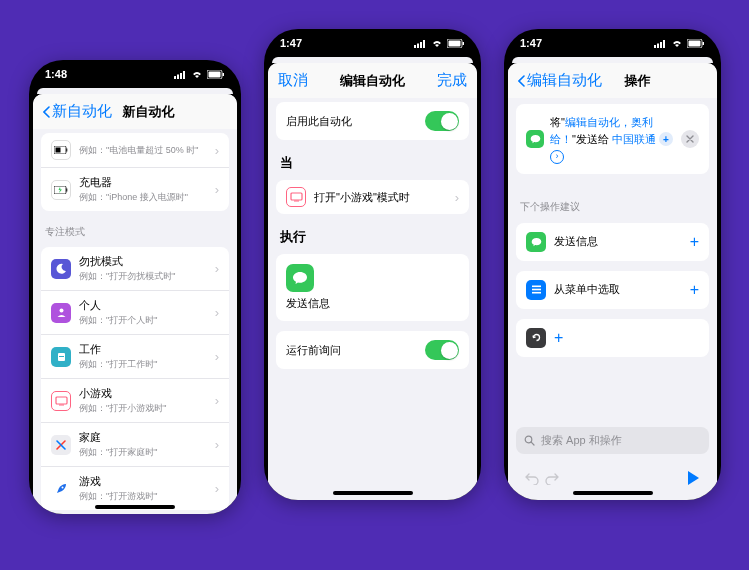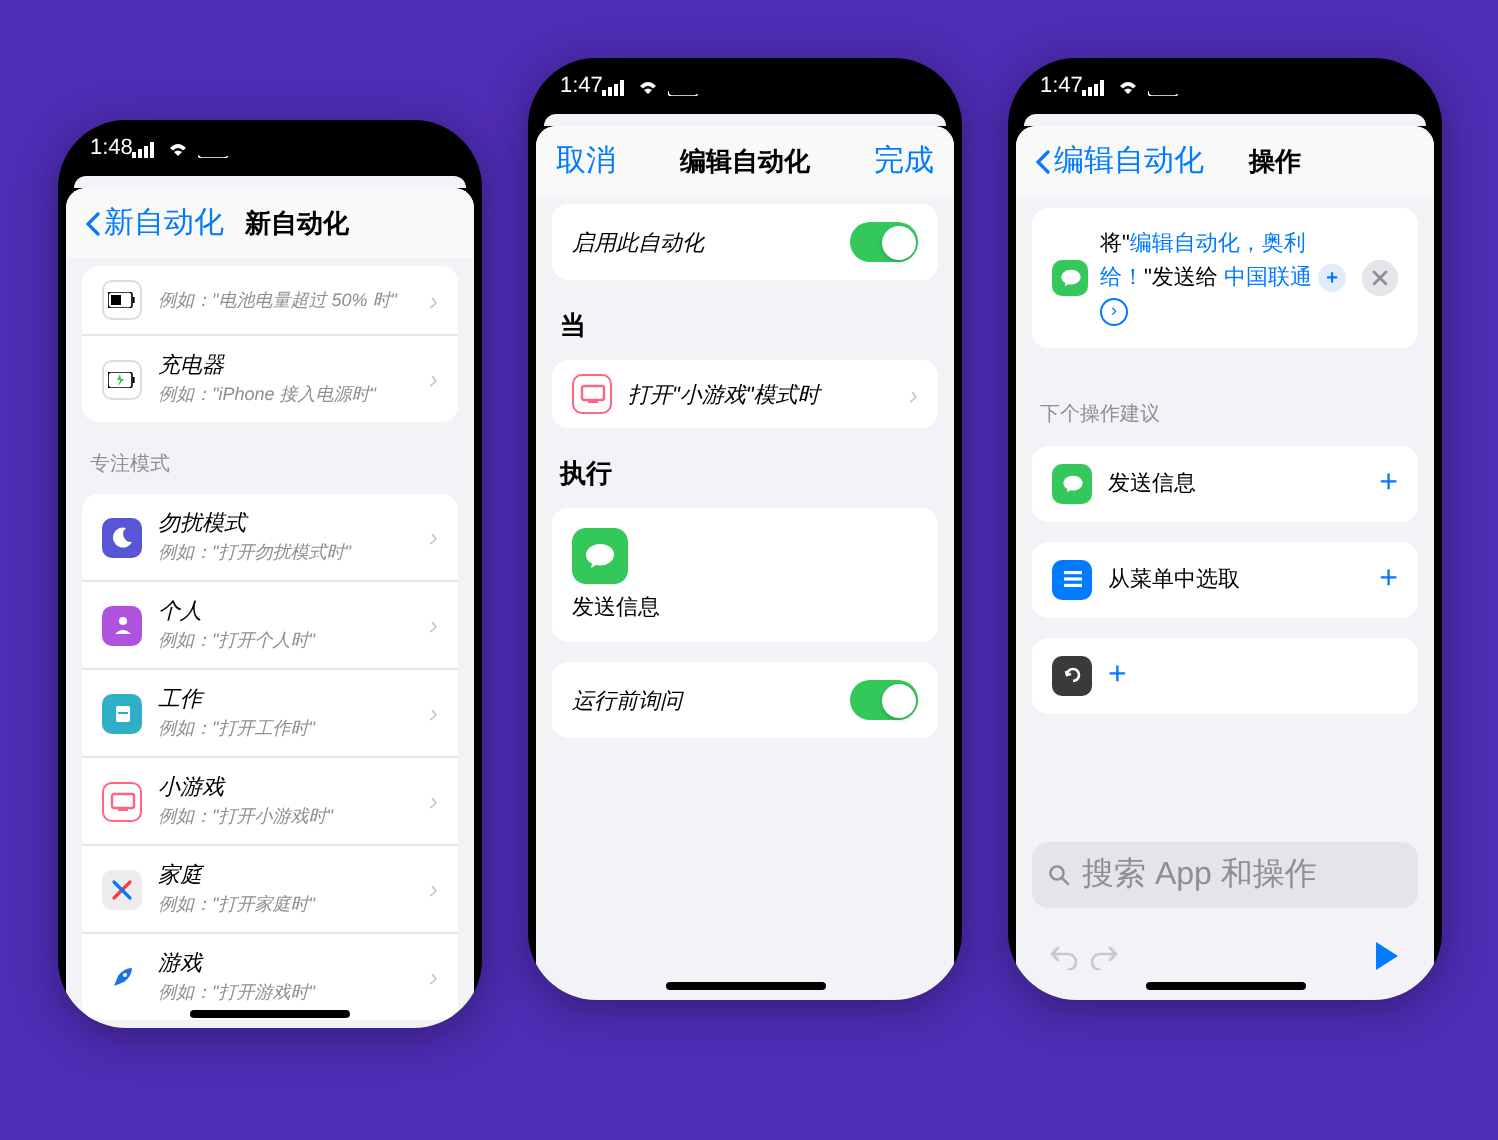--- a/index.html
+++ b/index.html
@@ -22,24 +22,25 @@
   }
   .phone1 { left: 29px; top: 60px; width: 212px; height: 454px; }
   .phone2 { left: 264px; top: 29px; width: 217px; height: 471px; }
   .phone3 { left: 504px; top: 29px; width: 217px; height: 471px; }
 
   
   .status {
     height: 28px;
     display: flex;
     align-items: center;
+    justify-content: space-between;
     padding: 0 16px;
     color: #fff;
     font-size: 11px;
-    font-weight: 400;
+    font-weight: 700;
   }
   .status .right { display: flex; gap: 4px; align-items: center; }
   .status svg { fill: #fff; }
 
   
   .notch {
     position: absolute;
     top: 0; left: 50%;
     transform: translateX(-50%);
     width: 90px; height: 18px;
@@ -87,21 +88,20 @@
     padding: 10px 12px 4px;
     font-size: 10px;
     color: #8e8e93;
   }
   .section-hdr.bold { font-size: 13px; font-weight: 700; color: #000; }
 
   .card {
     background: #fff;
     border-radius: 8px;
     margin: 4px 8px;
-    font-style: italic;
   }
 
   .row {
     display: flex;
     align-items: center;
     padding: 7px 10px;
     gap: 8px;
     border-bottom: 0.5px solid #e5e5ea;
     position: relative;
   }
@@ -200,21 +200,21 @@
   .sugg-row .sname { flex: 1; font-size: 11px; }
   .sugg-row .splus { color: #007aff; font-size: 16px; font-weight: 300; }
 
   .search {
     background: #e4e4e9;
     border-radius: 8px;
     margin: 6px 8px;
     padding: 6px 8px;
     display: flex; align-items: center; gap: 6px;
     color: #8e8e93;
-    font-size: 16px;
+    font-size: 11px;
   }
 
   .toolbar {
     display: flex; align-items: center; justify-content: space-between;
     padding: 8px 14px 12px;
   }
   .tool-btn {
     width: 20px; height: 20px; display: flex; align-items: center; justify-content: center;
     color: #c7c7cc;
   }

